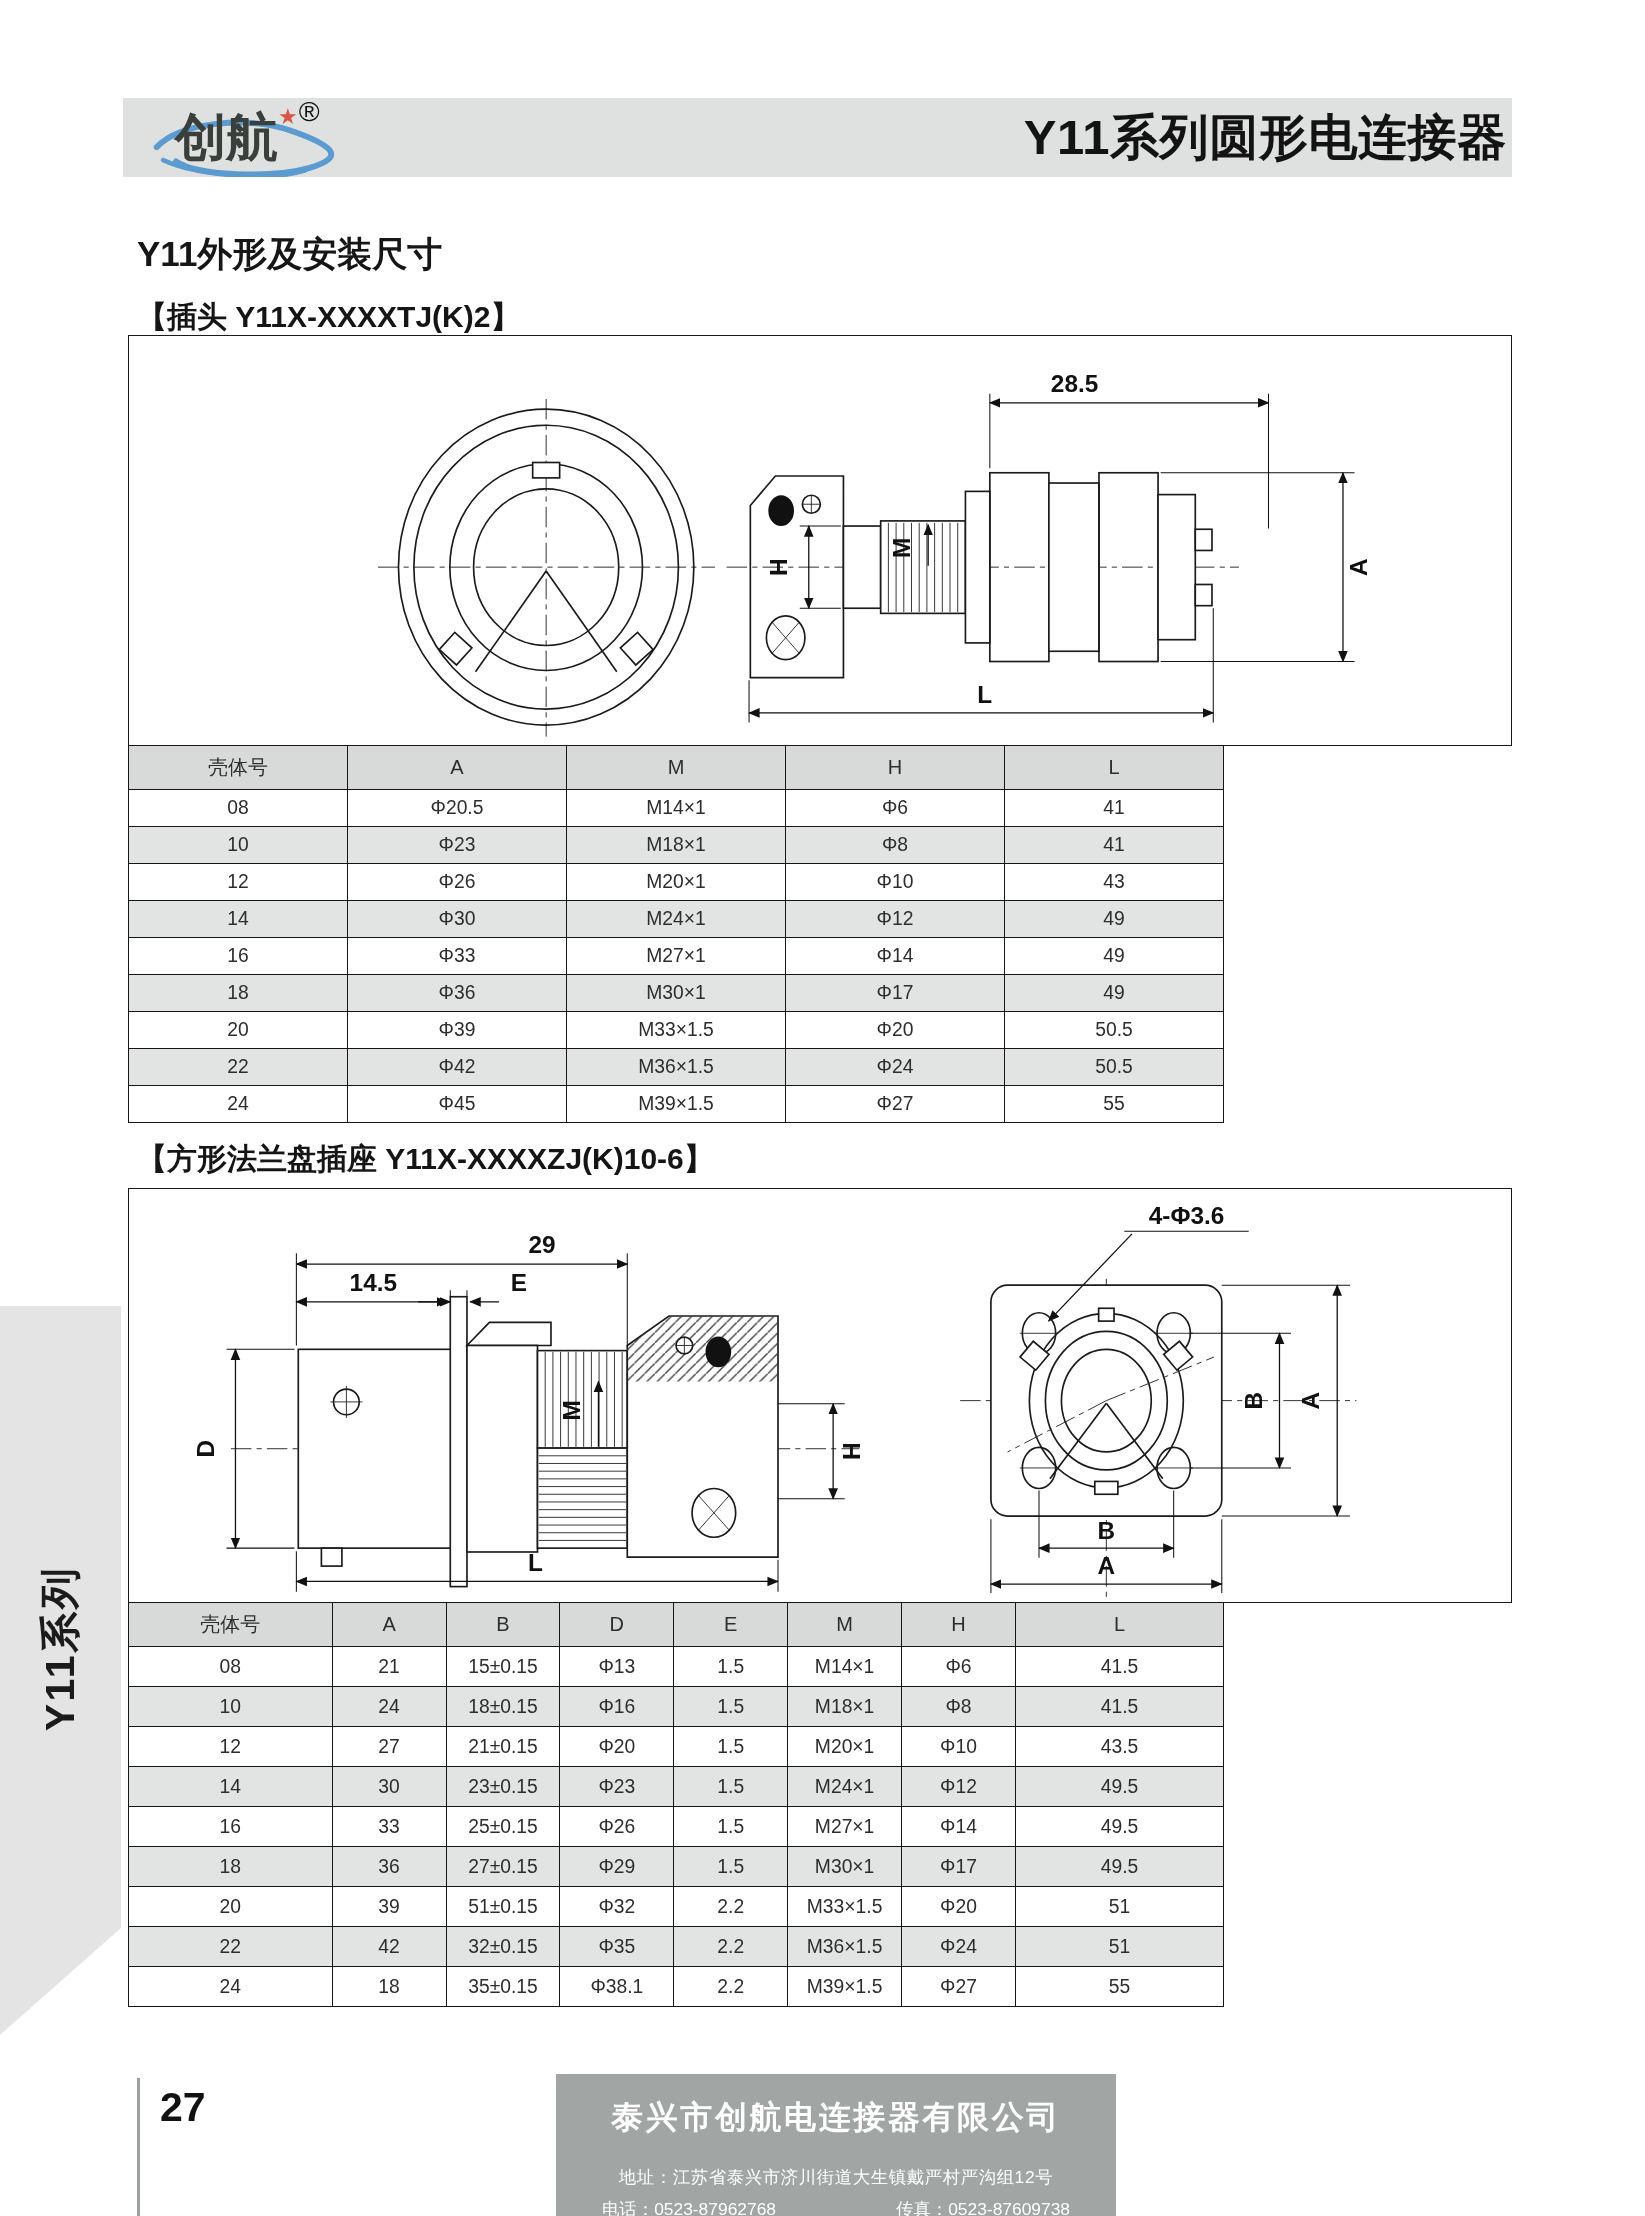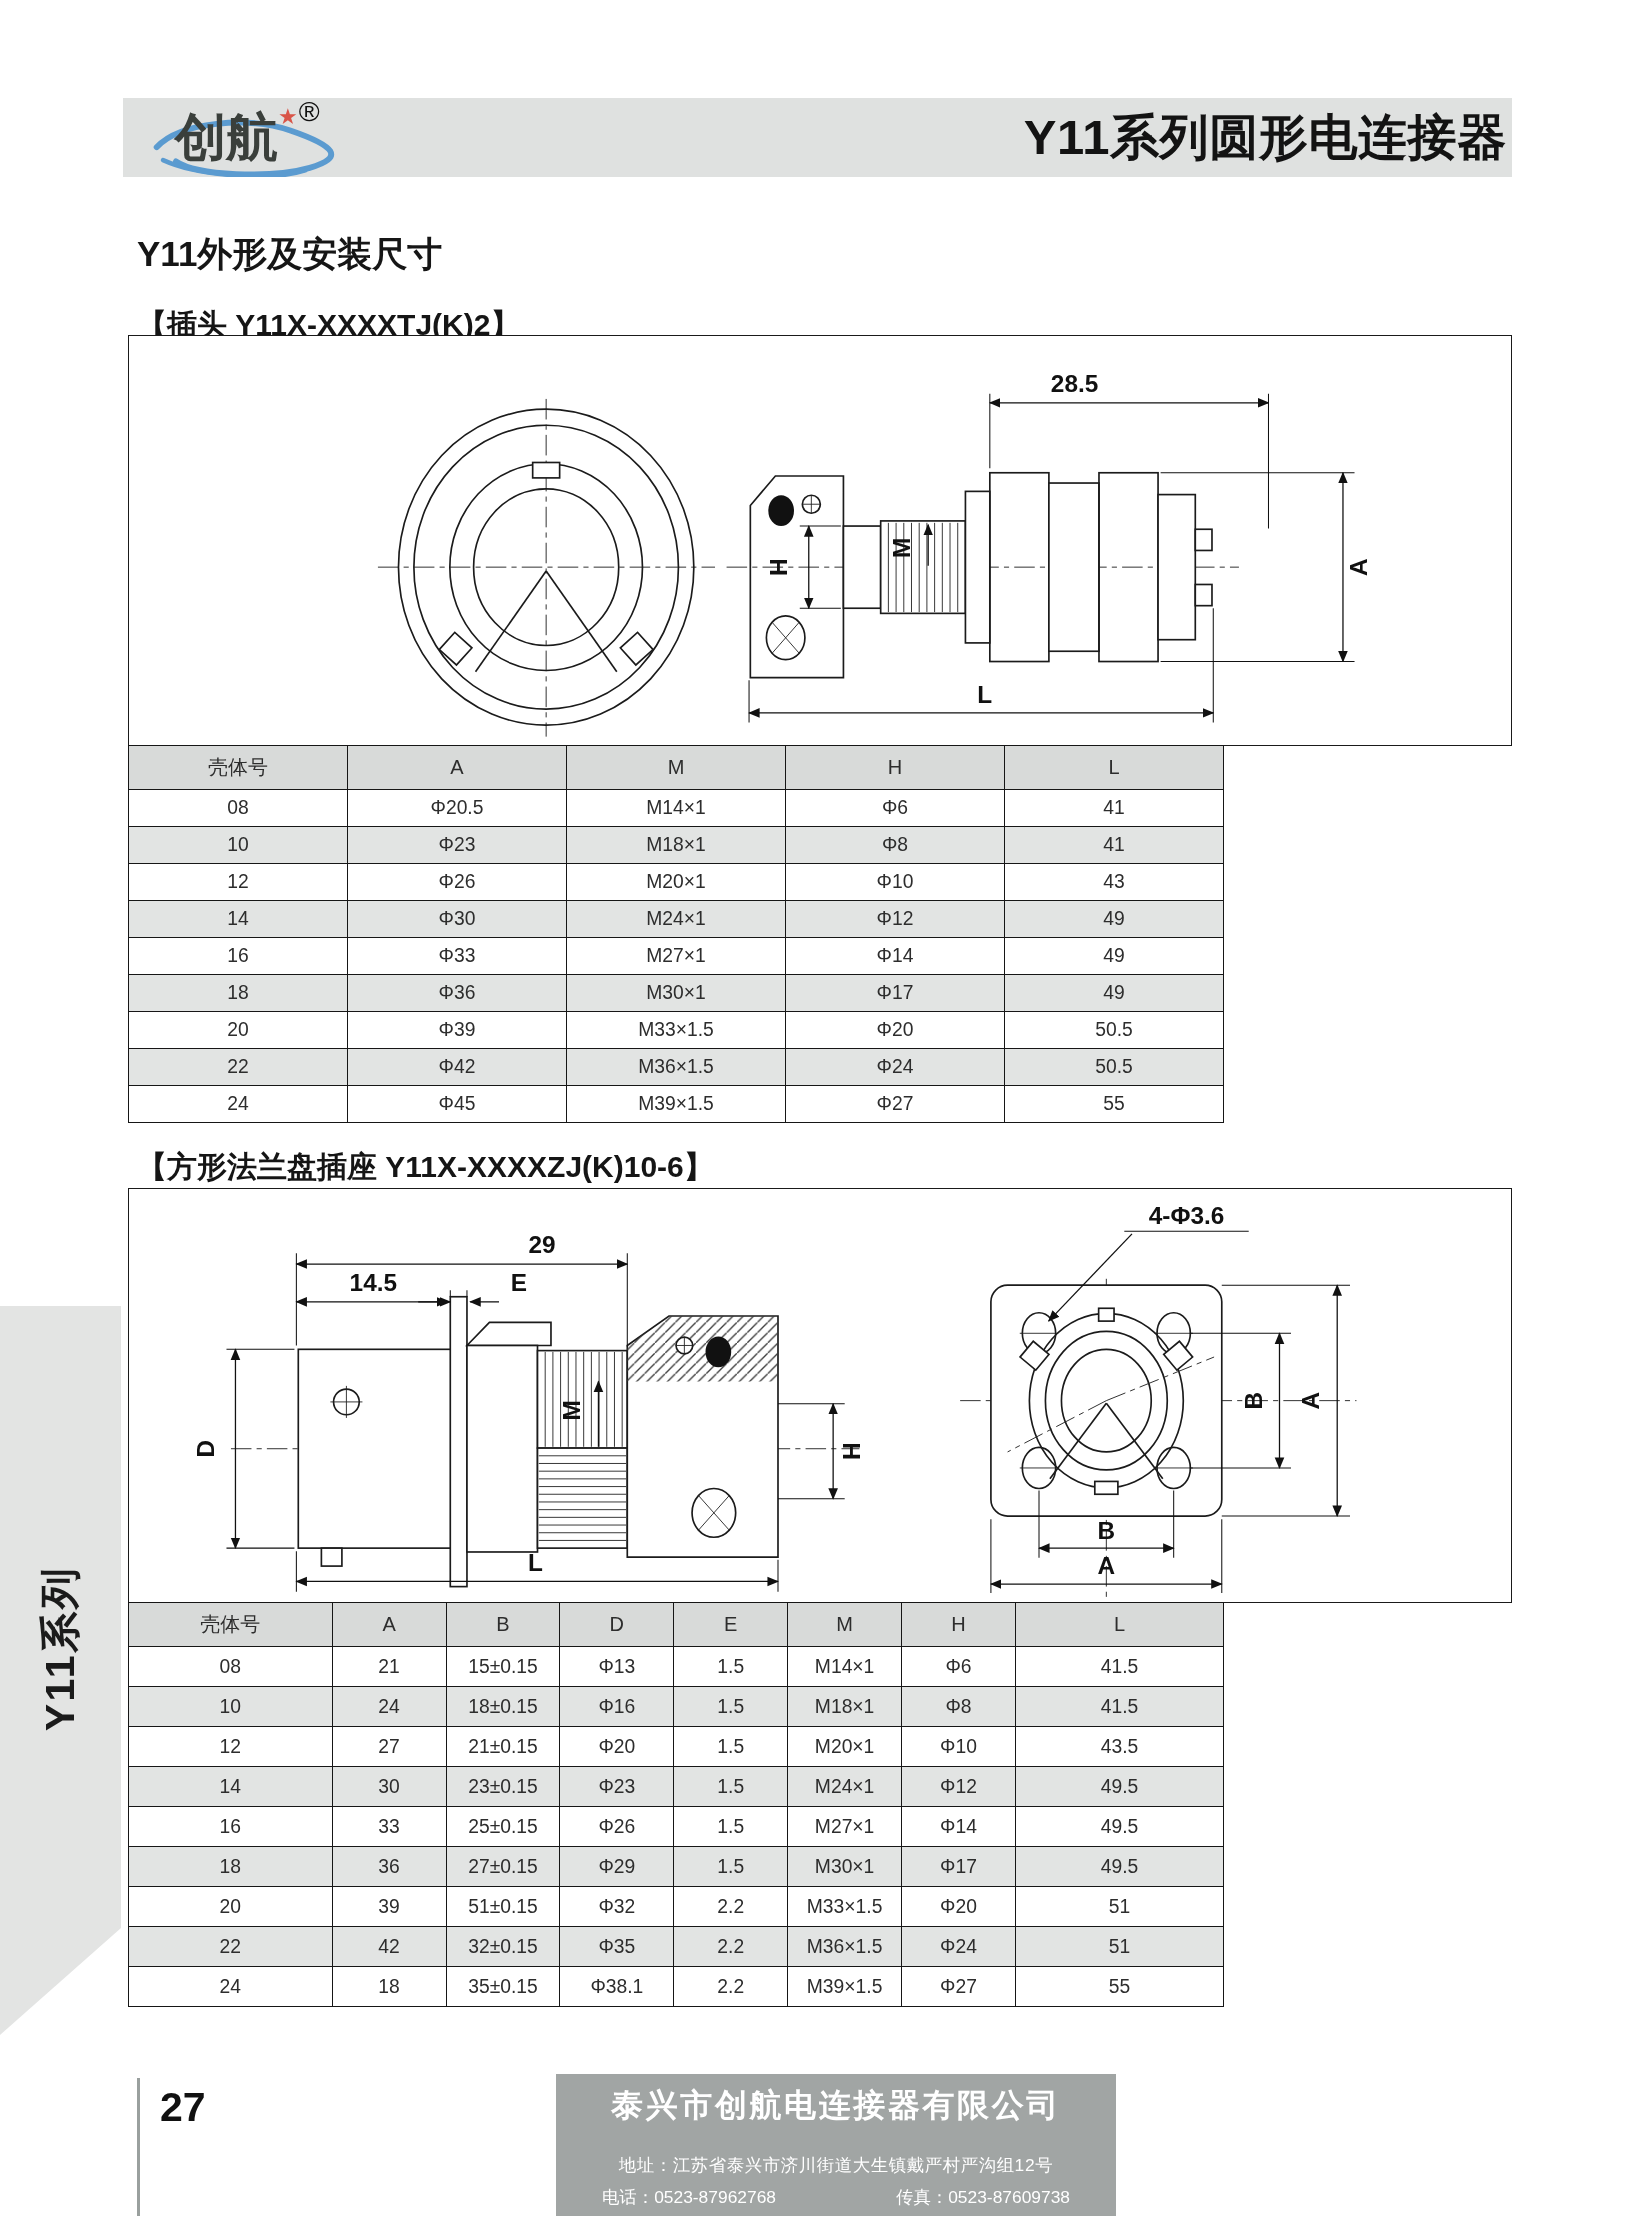--- a/index.html
+++ b/index.html
@@ -5,21 +5,21 @@
   html,body{margin:0;padding:0;background:#888;}
   .page{position:relative;width:1645px;height:2216px;background:#ffffff;
         font-family:"Liberation Sans","DejaVu Sans",sans-serif;color:#161616;overflow:hidden;}
   
   .header-bar{position:absolute;left:123px;top:98px;width:1389px;height:79px;background:#dfe1e0;}
   .logo{position:absolute;left:22px;top:0px;width:226px;height:79px;}
   .header-title{position:absolute;right:5.2px;top:0;height:79px;line-height:79px;
                 font-size:49px;font-weight:bold;color:#131313;letter-spacing:0.6px;}
   
   .section-title{position:absolute;left:137px;top:231px;font-size:35px;font-weight:bold;}
-  .subtitle{position:absolute;left:137px;font-size:30px;font-weight:bold;color:#151515;margin-top:8px;}
+  .subtitle{position:absolute;left:137px;font-size:30px;font-weight:bold;color:#151515;}
   .sub1{top:297px;}
   .sub2{top:1139px;}
   
   .draw-box{position:absolute;left:128px;width:1384px;border:1.9px solid #1a1a1a;box-sizing:border-box;background:#fff;}
   .box1{top:335px;height:411px;}
   .box2{top:1188px;height:415px;}
   .draw-box svg{display:block;width:100%;height:100%;}
   
   .s{fill:none;stroke:#1b1b1b;stroke-width:2.6;}
   .sw{fill:#ffffff;stroke:#1b1b1b;stroke-width:2.6;}
@@ -42,21 +42,21 @@
   
   .sidebar-tab{position:absolute;left:0;top:1306px;width:121px;height:729px;background:#e3e4e3;
        clip-path:polygon(0 0,100% 0,100% 622px,0 100%);}
   .sidebar-label{position:absolute;left:-230px;top:315px;width:580px;text-align:center;
        transform:rotate(-90deg);font-size:41px;font-weight:bold;color:#1b1b1b;letter-spacing:2.6px;}
   
   .page-rule{position:absolute;left:137px;top:2078px;width:3.2px;height:139px;background:#9aa09e;}
   .page-number{position:absolute;left:160px;top:2084px;font-size:41px;font-weight:600;color:#111;}
   .footer-box{position:absolute;left:556px;top:2074px;width:560px;height:143px;background:#a1a5a4;
        color:#ffffff;text-align:center;}
-  .footer-company{margin-top:10px;font-size:32px;font-weight:bold;letter-spacing:2.6px;}
+  .footer-company{margin-top:22px;font-size:32px;font-weight:bold;letter-spacing:2.6px;}
   .footer-address{margin-top:25px;font-size:17.4px;letter-spacing:0.6px;}
   .footer-contact{margin-top:8px;font-size:17.4px;display:flex;justify-content:center;gap:120px;}
 </style>
 </head>
 <body>
 
 <div class="page">
 
   <div class="header-bar">
     <svg class="logo" viewBox="0 0 350 122">

